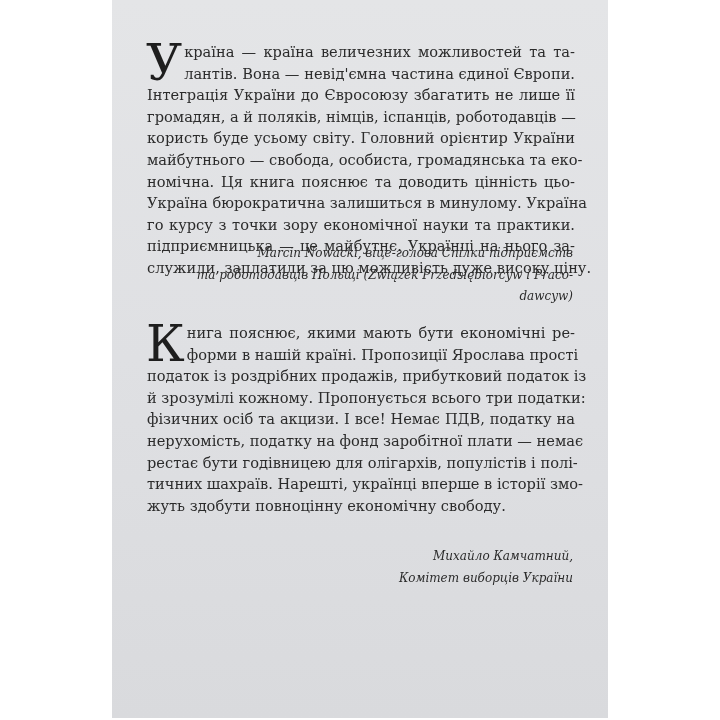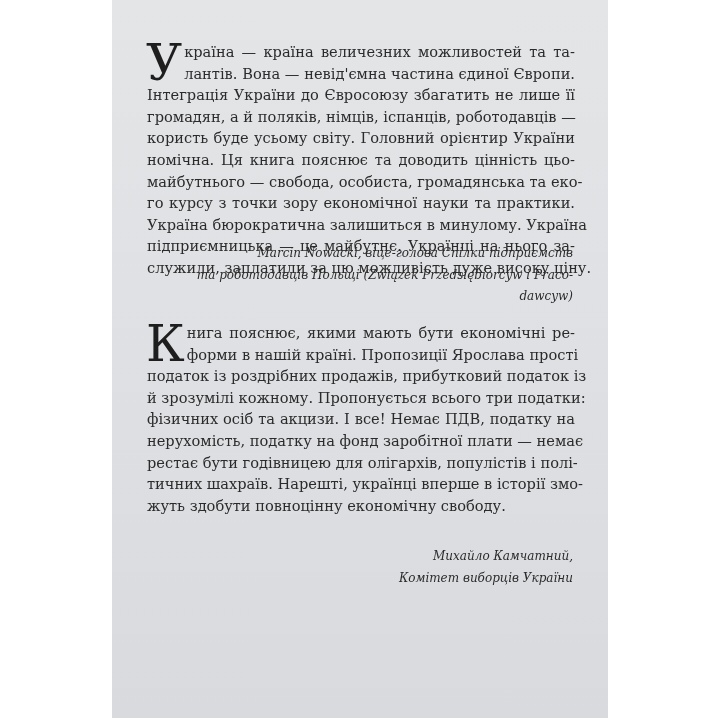--- a/index.html
+++ b/index.html
@@ -32,24 +32,24 @@
 
 <div class="page">
 
   <div class="block" style="top: 41px;">
     <span class="dropcap">У</span>
     <span class="line">країна — країна величезних можливостей та та-</span>
     <span class="line">лантів. Вона — невід'ємна частина єдиної Європи.</span>
     <span class="line">Інтеграція України до Євросоюзу збагатить не лише її</span>
     <span class="line">громадян, а й поляків, німців, іспанців, роботодавців —</span>
     <span class="line">користь буде усьому світу. Головний орієнтир України</span>
+    <span class="line">майбутнього — свобода, особиста, громадянська та еко-</span>
     <span class="line">номічна. Ця книга пояснює та доводить цінність цьо-</span>
-    <span class="line">майбутнього — свобода, особиста, громадянська та еко-</span>
+    <span class="line">Україна бюрократична залишиться в минулому. Україна</span>
     <span class="line">го курсу з точки зору економічної науки та практики.</span>
-    <span class="line">Україна бюрократична залишиться в минулому. Україна</span>
     <span class="line">підприємницька — це майбутнє. Українці на нього за-</span>
     <span class="line last">служили, заплатили за цю можливість дуже високу ціну.</span>
   </div>
 
   <div class="attrib" style="top: 243px;">
     <span>Marcin Nowacki, віце-голова Спілки підприємств</span>
     <span>та роботодавців Польщі (Związek Przedsiębiorcyw i Praco-</span>
     <span>dawcyw)</span>
   </div>
 

